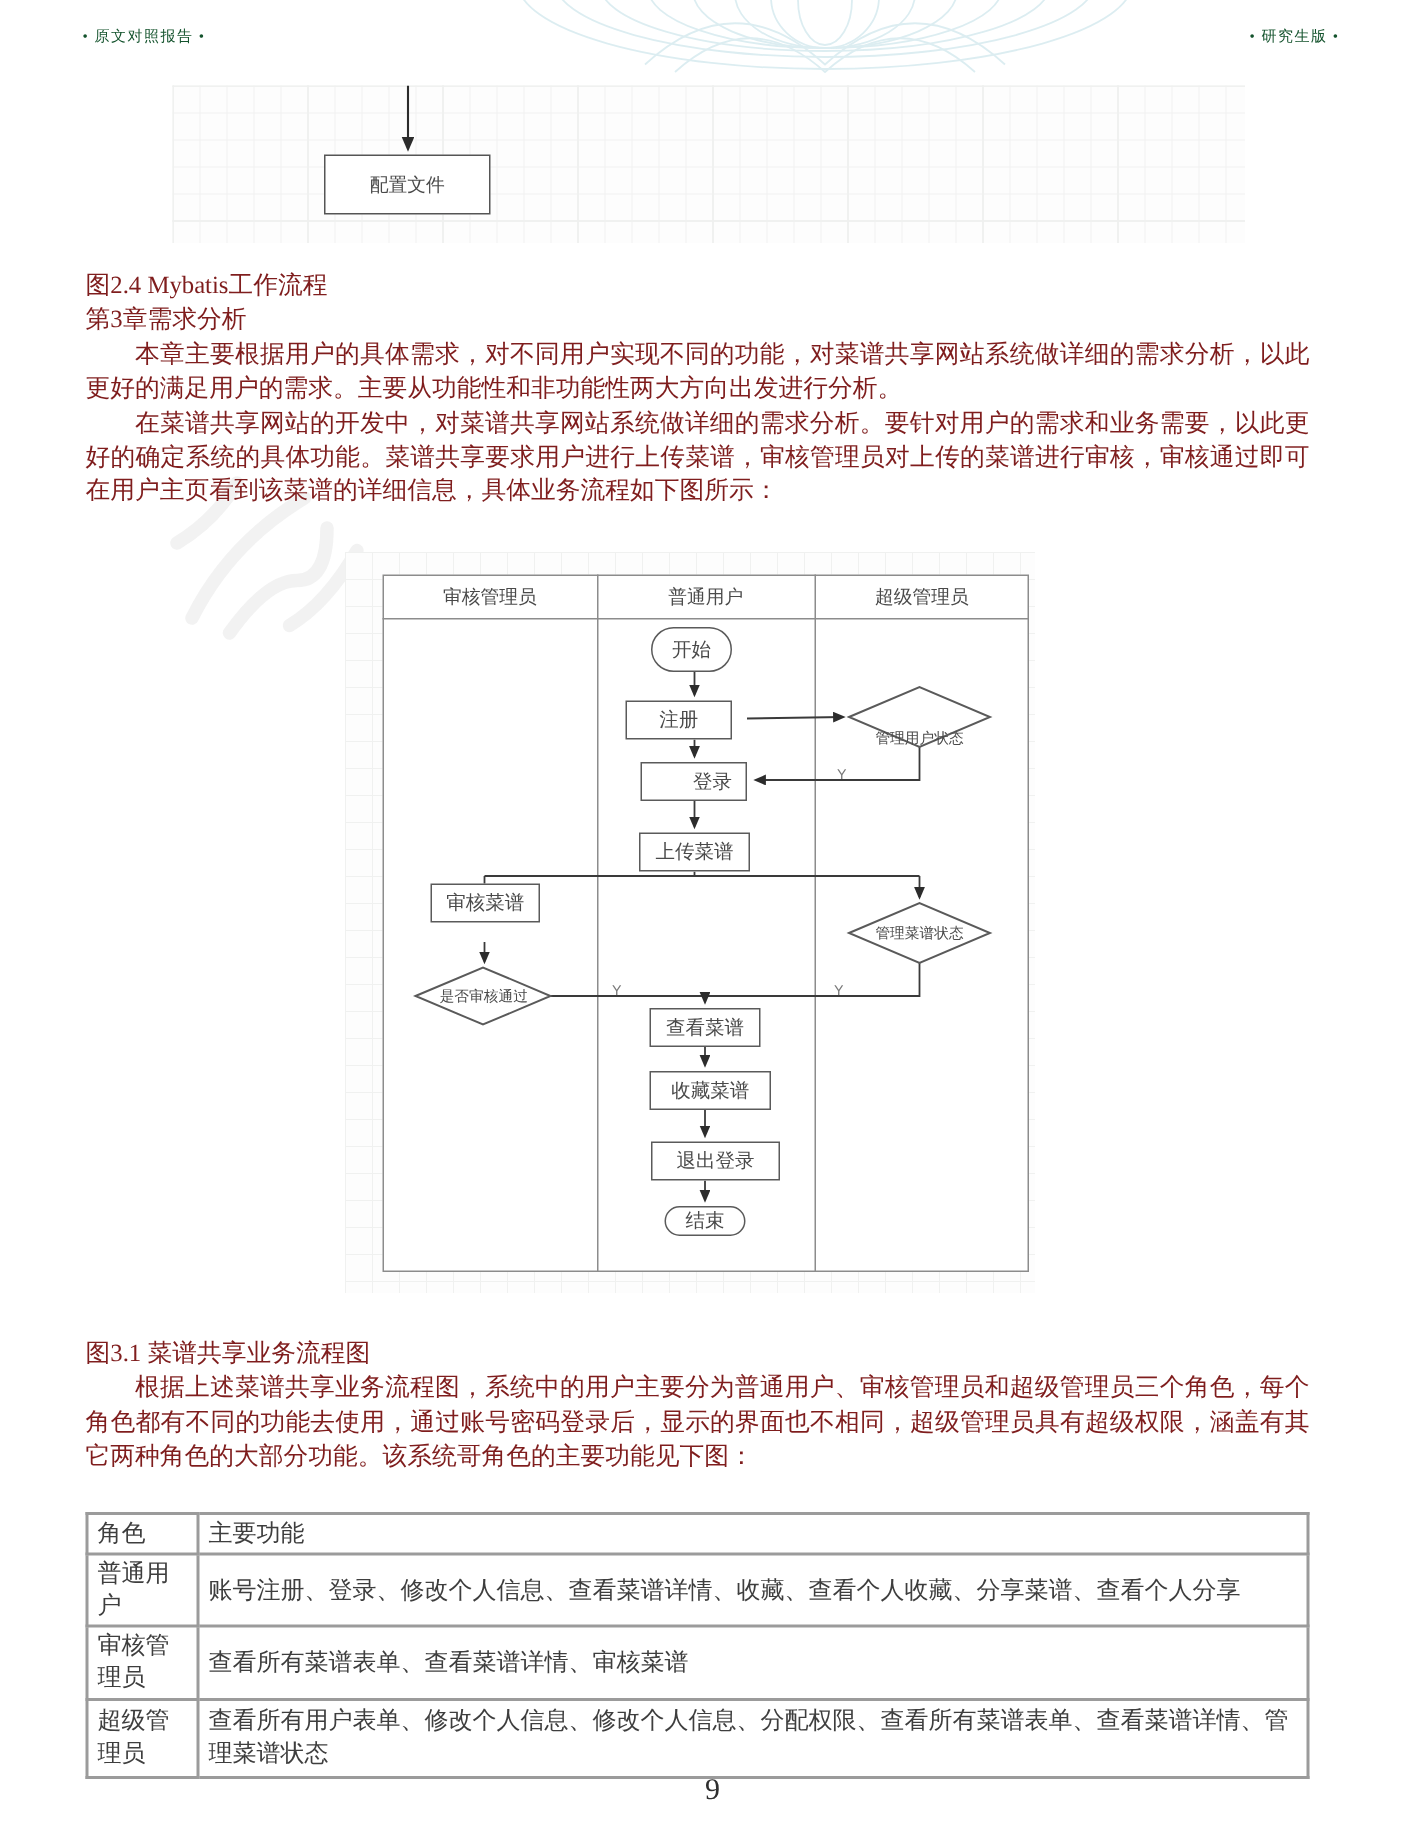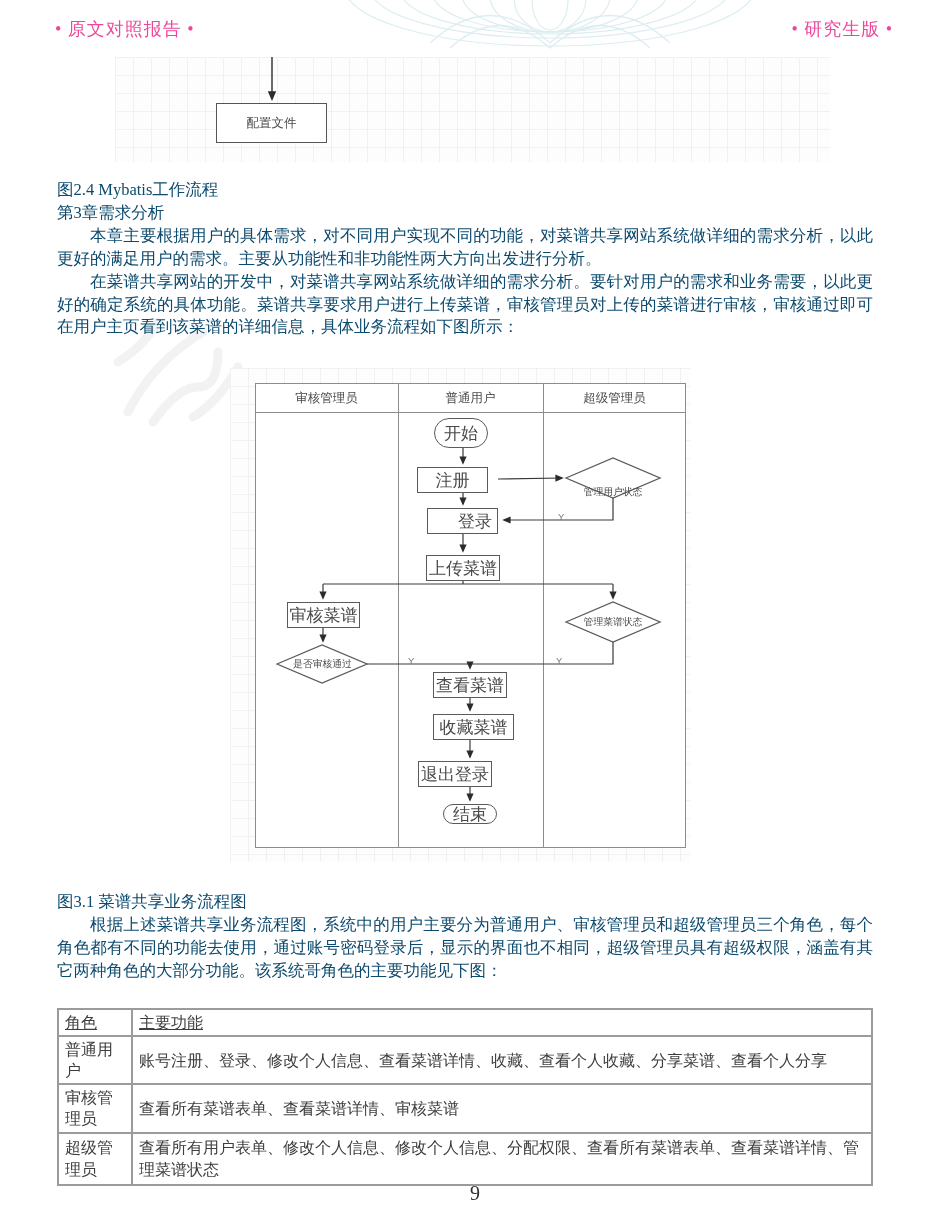--- a/index.html
+++ b/index.html
@@ -1,21 +1,21 @@
 <!DOCTYPE html>
 <html><head>
 <meta charset="utf-8">
 <style>
   * { margin:0; padding:0; box-sizing:border-box; }
   html,body { background:#fff; }
   body { font-family:"Liberation Serif","DejaVu Serif",serif; color:#3e3e3e; }
   #page { position:relative; width:950px; height:1230px; background:#ffffff; overflow:hidden; margin:0 auto; }
 
   
-  .hdr { position:absolute; top:17px; font-size:18px; letter-spacing:1px; color:#ec4899; }
+  .hdr { position:absolute; top:17px; font-size:10px; letter-spacing:1px; color:#14532d; }
   .hdr-left { left:55px; }
   .hdr-right { right:57px; }
   .guilloche { position:absolute; left:330px; top:-52px; pointer-events:none; }
 
   
   .wm { position:absolute; left:98px; top:292px; pointer-events:none; opacity:.5; }
 
   
   .gridbg {
     position:absolute; background-color:#fdfdfd;
@@ -28,48 +28,48 @@
   }
 
   
   #fig-top { left:115px; top:57px; width:715px; height:105px; }
   #fig-top .node { position:absolute; left:101px; top:46px; width:111px; height:40px;
     background:#fff; border:1.5px solid #555; font-size:12.5px; color:#4a4a4a;
     display:flex; align-items:center; justify-content:center; }
   #fig-top svg { position:absolute; left:0; top:0; }
 
   
-  .textblock { position:absolute; left:57px; width:816px; font-size:16.5px; line-height:22.9px; color:#0c4a6e; }
+  .textblock { position:absolute; left:57px; width:816px; font-size:16.5px; line-height:22.9px; color:#7f1d1d; }
   #text1 { top:179px; }
   #text2 { top:891px; }
   .para { text-align:justify; text-indent:2em; }
 
   
   #fig-flow { left:230px; top:368px; width:460px; height:494px; }
   #fig-flow .frame { position:absolute; left:25px; top:15px; width:431px; height:465px;
     background:#fff; border:1px solid #8c8c8c; }
   #fig-flow .vline { position:absolute; top:15px; height:465px; width:1px; background:#8c8c8c; }
   #fig-flow .hline { position:absolute; left:25px; top:44px; width:431px; height:1px; background:#8c8c8c; }
   .lane-title { position:absolute; top:16px; height:28px; line-height:28px; text-align:center;
     font-size:12.5px; color:#4a4a4a; }
   .fc-box { position:absolute; background:#fff; border:1.4px solid #5a5a5a;
     display:flex; align-items:center; justify-content:center;
-    font-size:17px; color:#4a4a4a; }
+    font-size:13px; color:#4a4a4a; }
   .fc-stadium { border-radius:15px; }
   .fc-dtext { position:absolute; display:flex; align-items:center; justify-content:center;
     font-size:9.8px; color:#4a4a4a; }
   .fc-ylabel { position:absolute; font-size:9.5px; color:#7a7a7a; font-family:"Liberation Sans",sans-serif; }
   #flow-svg { position:absolute; left:0; top:0; }
 
   
   #roles-table { position:absolute; left:57px; top:1008px; width:816px;
     border-collapse:collapse; font-size:16px; line-height:1.32; color:#3e3e3e; }
   #roles-table td { border:2px solid #9b9b9b; padding:2px 6px; vertical-align:middle; text-align:left; }
   #roles-table td.c1 { width:74px; }
-  .rh1 { height:26px;text-decoration:underline; } .rh2 { height:29px; } .rh3 { height:46px; } .rh4 { height:52px; }
+  .rh1 { height:26px; } .rh2 { height:29px; } .rh3 { height:46px; } .rh4 { height:52px; }
 
   
   .pagenum { position:absolute; top:1182px; left:0; width:950px; text-align:center;
     font-size:20px; color:#2e2e2e; }
 </style>
 </head>
 <body>
 
 <div id="page">
 
@@ -157,24 +157,24 @@
         <polygon points="336,110 383,90 430,110 383,130"></polygon>
         <polygon points="336,254 383,234 430,254 383,274"></polygon>
         <polygon points="47,296 92,277 137,296 92,315"></polygon>
       </g>
     </svg>
 
     <div class="fc-box fc-stadium" style="left:204px; top:50px;  width:54px; height:30px;">开始</div>
     <div class="fc-box" style="left:187px; top:99px;  width:71px; height:26px;">注册</div>
     <div class="fc-box" style="left:197px; top:140px; width:71px; height:26px;padding-left:25px;">登录</div>
     <div class="fc-box" style="left:196px; top:187px; width:74px; height:26px;">上传菜谱</div>
-    <div class="fc-box" style="left:57px;  top:234px; width:73px; height:26px;">审核菜谱</div>
+    <div class="fc-box" style="left:57px;  top:221px; width:73px; height:26px;">审核菜谱</div>
     <div class="fc-box" style="left:203px; top:304px; width:74px; height:26px;">查看菜谱</div>
     <div class="fc-box" style="left:203px; top:346px; width:81px; height:26px;">收藏菜谱</div>
-    <div class="fc-box" style="left:188px; top:393px; width:74px; height:26px;">退出登录</div>
+    <div class="fc-box" style="left:204px; top:393px; width:86px; height:26px;">退出登录</div>
     <div class="fc-box fc-stadium" style="left:213px; top:436px; width:54px; height:20px;">结束</div>
 
     <div class="fc-dtext" style="left:337px; top:100px; width:92px; height:20px;margin-top:14px;">管理用户状态</div>
     <div class="fc-dtext" style="left:337px; top:244px; width:92px; height:20px;">管理菜谱状态</div>
     <div class="fc-dtext" style="left:48px;  top:287px; width:89px; height:18px;">是否审核通过</div>
 
     <div class="fc-ylabel" style="left:328px; top:143px;">Y</div>
     <div class="fc-ylabel" style="left:178px; top:287px;">Y</div>
     <div class="fc-ylabel" style="left:326px; top:287px;">Y</div>
   </div>

